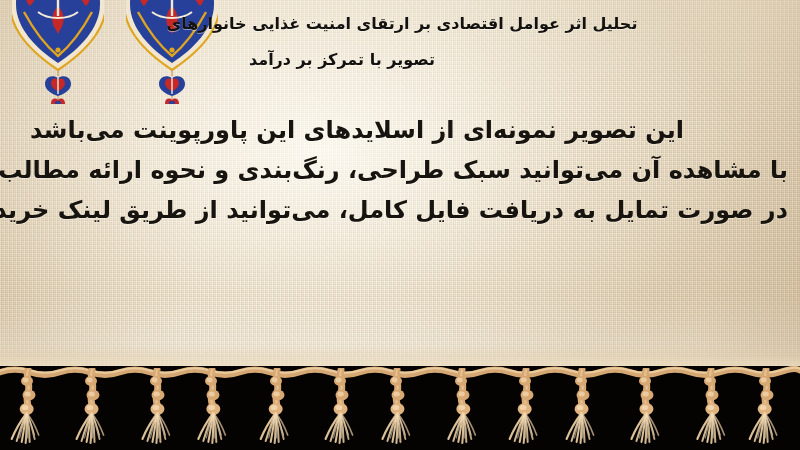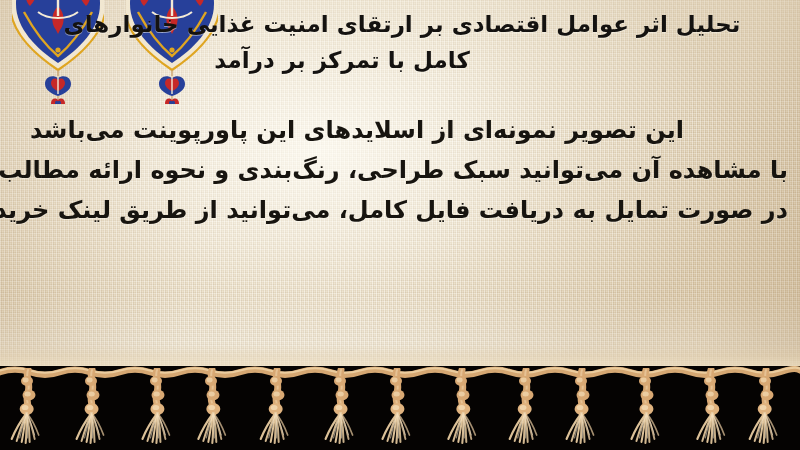--- a/index.html
+++ b/index.html
@@ -102,21 +102,21 @@
 
   .title-block {
     position: absolute;
     right: 18px;
     top: 6px;
     width: 760px;
     text-align: center;
   }
   .title-line {
     color: #141210;
-    font-size: 23px;
+    font-size: 16px;
     font-weight: bold;
     line-height: 36px;
     letter-spacing: 0px;
     text-shadow: 0 1px 0 rgba(255,252,245,0.45);
     white-space: nowrap;
   }
   .title-line.l2 { padding-right: 120px; }
 
   .body-block {
     position: absolute;
@@ -217,21 +217,21 @@
         <path d="M0 28 L 0 32" stroke="#c9a16b" stroke-width="1.1"></path>
         <circle cx="0" cy="34.5" r="2.6" fill="#c62828"></circle>
       </g>
     </svg>
   </div>
 
   <div class="txt-layer">
 
     <div class="title-block">
       <div class="title-line l1">تحلیل اثر عوامل اقتصادی بر ارتقای امنیت غذایی خانوارهای</div>
-      <div class="title-line l2">کامل با تمرکز بر درآمد</div>
+      <div class="title-line l2">تصویر با تمرکز بر درآمد</div>
     </div>
 
     <div class="body-block">
       <div class="body-line b1">این تصویر نمونه‌ای از اسلایدهای این پاورپوینت می‌باشد</div>
       <div class="body-line b2">با مشاهده آن می‌توانید سبک طراحی، رنگ‌بندی و نحوه ارائه مطالب را بررسی نمایید</div>
       <div class="body-line b3">در صورت تمایل به دریافت فایل کامل، می‌توانید از طریق لینک خرید اقدام فرمایید</div>
     </div>
 
   </div>
 

